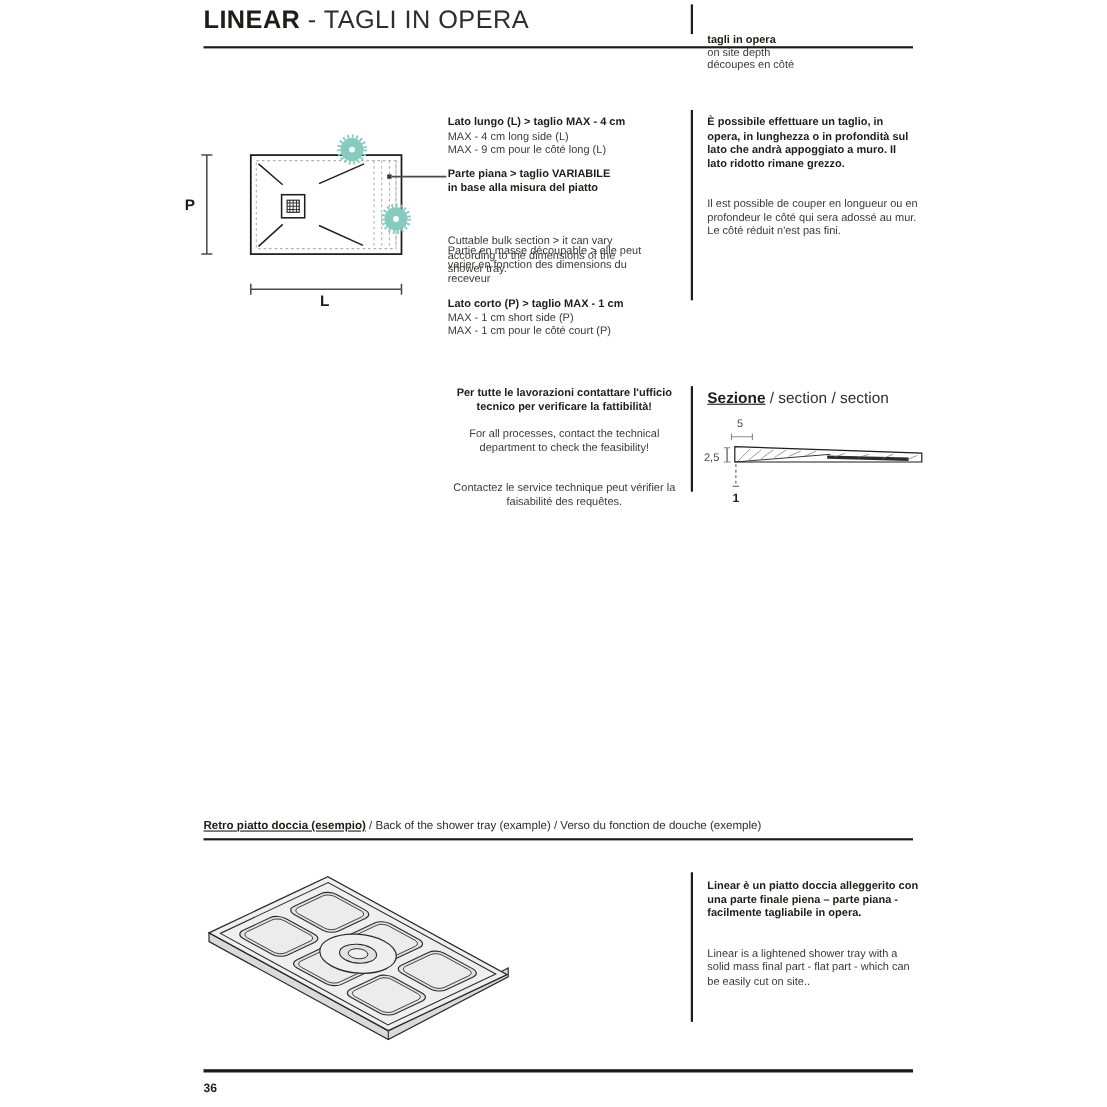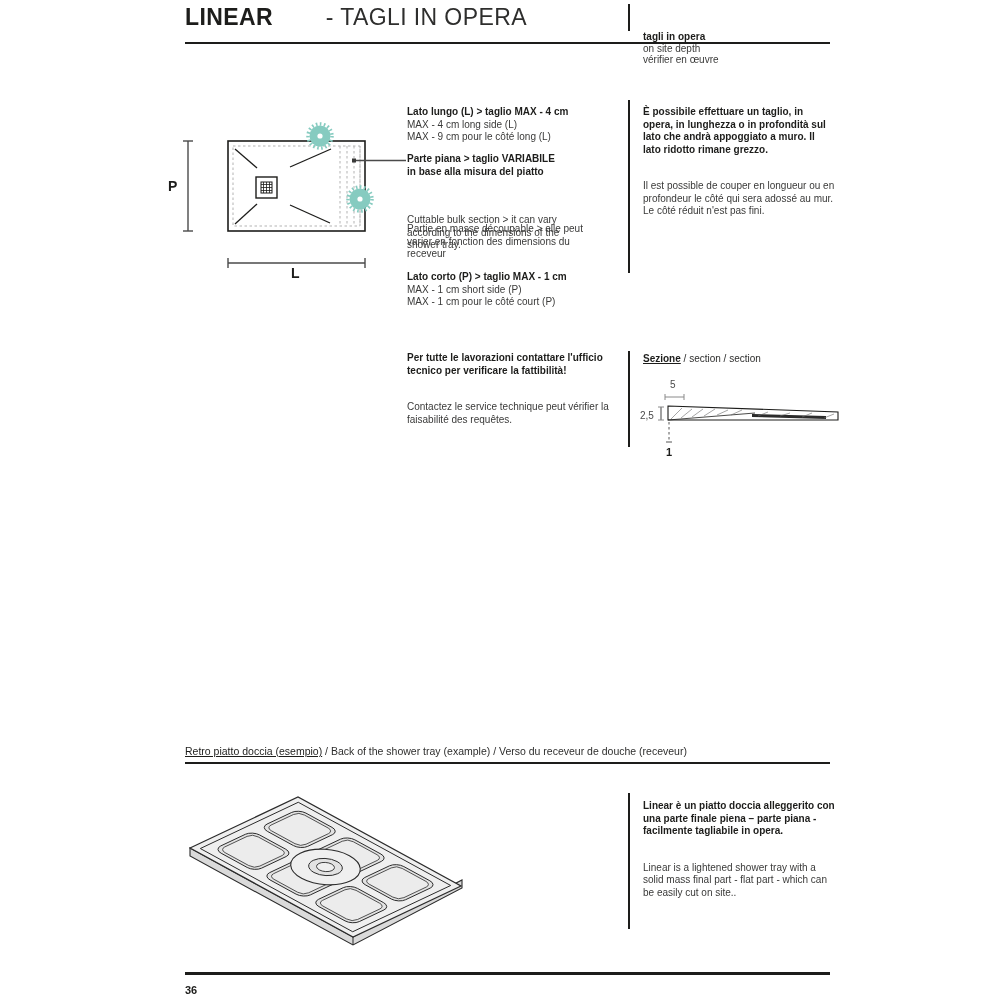--- a/index.html
+++ b/index.html
@@ -9,21 +9,21 @@
     color:#3a3a39;
     width:1006px; height:1006px;
     position:relative;
     overflow:hidden;
   }
   .abs { position:absolute; }
 
   
   .page-title { left:185px; top:4px; font-size:23px; letter-spacing:.4px; color:#1d1d1b; white-space:nowrap; }
   .page-title .brand { font-weight:800; }
-  .page-title .rest  { font-weight:400; color:#2e2e2d;margin-left:46px; }
+  .page-title .rest  { font-weight:400; color:#2e2e2d; }
   .hdr-divider { left:628px; top:4px; width:2px; height:27px; background:#1d1d1b; }
   .hdr-langs { left:643px; top:2px; font-size:10px; line-height:11.5px; color:#3a3a39;margin-top:29px; }
   .hdr-langs .b { font-weight:700; color:#1d1d1b; }
   .rule { background:#1d1d1b; }
   .rule-top    { left:185px; top:42px;  width:645px; height:2px; }
   .rule-retro  { left:185px; top:762px; width:645px; height:1.5px; }
   .rule-bottom { left:185px; top:972px; width:645px; height:3px; }
 
   
   .tb { font-size:10px; line-height:12.5px; color:#3a3a39; }
@@ -36,45 +36,45 @@
   .divider-2 { left:628px; top:351px; height:96px; }
   .divider-3 { left:628px; top:793px; height:136px; }
 
   .blk-long  { left:407px; top:106px; width:210px; }
   .blk-flath { left:407px; top:153px; width:210px; }
   .blk-flat-en { left:407px; top:182px; width:182px;margin-top:32px; }
   .blk-flat-fr { left:407px; top:223px; width:192px; }
   .blk-short { left:407px; top:271px; width:210px; }
 
   .blk-wallnote { left:643px; top:106px; width:192px; }
-  .blk-feas { left:407px; top:352px; width:212px; }
-
-  .sezione-head { left:643px; top:353px; font-size:10px; color:#2e2e2d; white-space:nowrap; }
+  .blk-feas { left:407px; top:352px; width:212px;text-align:center; }
+
+  .sezione-head { left:643px; top:353px; font-size:14px; color:#2e2e2d; white-space:nowrap; }
   .sezione-head .main { font-weight:700; text-decoration:underline; color:#1d1d1b; }
 
   .retro-head { left:185px; top:745px; font-size:10.5px; color:#2e2e2d; white-space:nowrap; }
-  .retro-head .main { font-weight:400; text-decoration:underline; color:#1d1d1b; }
+  .retro-head .main { font-weight:700; text-decoration:underline; color:#1d1d1b; }
 
   .blk-back { left:643px; top:800px; width:196px; }
 
   .page-num { left:185px; top:984px; font-size:11px; font-weight:700; color:#1d1d1b; }
 
   svg text { font-family:"Liberation Sans", sans-serif; }
 </style>
 </head>
 <body>
 
 <div class="abs page-title">
   <span class="brand">LINEAR</span><span class="rest"> - TAGLI IN OPERA</span>
 </div>
 <div class="abs hdr-divider"></div>
 <div class="abs hdr-langs">
   <div class="b">tagli in opera</div>
   <div>on site depth</div>
-  <div>vérifier en œuvre</div>
+  <div>découpes en côté</div>
 </div>
 <div class="abs rule rule-top"></div>
 
 <svg class="abs" style="left:160px; top:98px;" width="246" height="182" viewBox="0 0 246 182">
 
   <rect x="68" y="43" width="137" height="90" fill="#ffffff" stroke="#1d1d1b" stroke-width="1.6"></rect>
   <rect x="73" y="48" width="127" height="80" fill="none" stroke="#b3b3b3" stroke-width="1" stroke-dasharray="2.5,2.5"></rect>
 
   <g stroke="#b3b3b3" stroke-width="1" stroke-dasharray="2.5,2.5">
     <line x1="180" y1="48" x2="180" y2="128"></line>
@@ -155,20 +155,21 @@
 
 <div class="abs col-divider divider-1"></div>
 
 <div class="abs tb blk-wallnote">
   <p class="b">È possibile effettuare un taglio, in opera, in lunghezza o in profondità sul lato che andrà appoggiato a muro. Il lato ridotto rimane grezzo.</p>
   <p>Il est possible de couper en longueur ou en profondeur le côté qui sera adossé au mur. Le côté réduit n'est pas fini.</p>
 </div>
 
 <div class="abs tb blk-feas">
   <p class="b">Per tutte le lavorazioni contattare l'ufficio tecnico per verificare la fattibilità!</p>
+  <p>For all processes, contact the technical department to check the feasibility!</p>
   <p>Contactez le service technique peut vérifier la faisabilité des requêtes.</p>
 </div>
 
 <div class="abs col-divider divider-2"></div>
 
 <div class="abs sezione-head">
   <span class="main">Sezione</span><span> / section / section</span>
 </div>
 
 <svg class="abs" style="left:640px; top:372px;" width="200" height="88" viewBox="0 0 200 88">
@@ -206,21 +207,21 @@
   </g>
 
   <g>
     <line x1="29" y1="50" x2="29" y2="70" stroke="#555555" stroke-width="1" stroke-dasharray="2.5,2.5"></line>
     <line x1="26" y1="70" x2="32" y2="70" stroke="#555555" stroke-width="1"></line>
     <text x="26" y="84" font-size="11" font-weight="bold" fill="#1d1d1b">1</text>
   </g>
 </svg>
 
 <div class="abs retro-head">
-  <span class="main">Retro piatto doccia (esempio)</span><span> / Back of the shower tray (example) / Verso du receveur de douche (receveur)</span>
+  <span class="main">Retro piatto doccia (esempio)</span><span> / Back of the shower tray (example) / Verso du fonction de douche (exemple)</span>
 </div>
 <div class="abs rule rule-retro"></div>
 
 <svg class="abs" style="left:178px; top:782px;" width="300" height="182" viewBox="0 0 300 182">
 
   <path d="M12,66 L175,155 L284,98 L284,106 L175,163 L12,74 Z" fill="#dadada" stroke="#2b2b2b" stroke-width="1.1"></path>
   <line x1="175" y1="155" x2="175" y2="163" stroke="#2b2b2b" stroke-width="1"></line>
 
   <g transform="matrix(0.4075 0.2225 0.3857 -0.1821 12 66)">
     <rect x="0" y="0" width="400" height="280" fill="#efefef" stroke="#2b2b2b" stroke-width="1.2" vector-effect="non-scaling-stroke"></rect>

